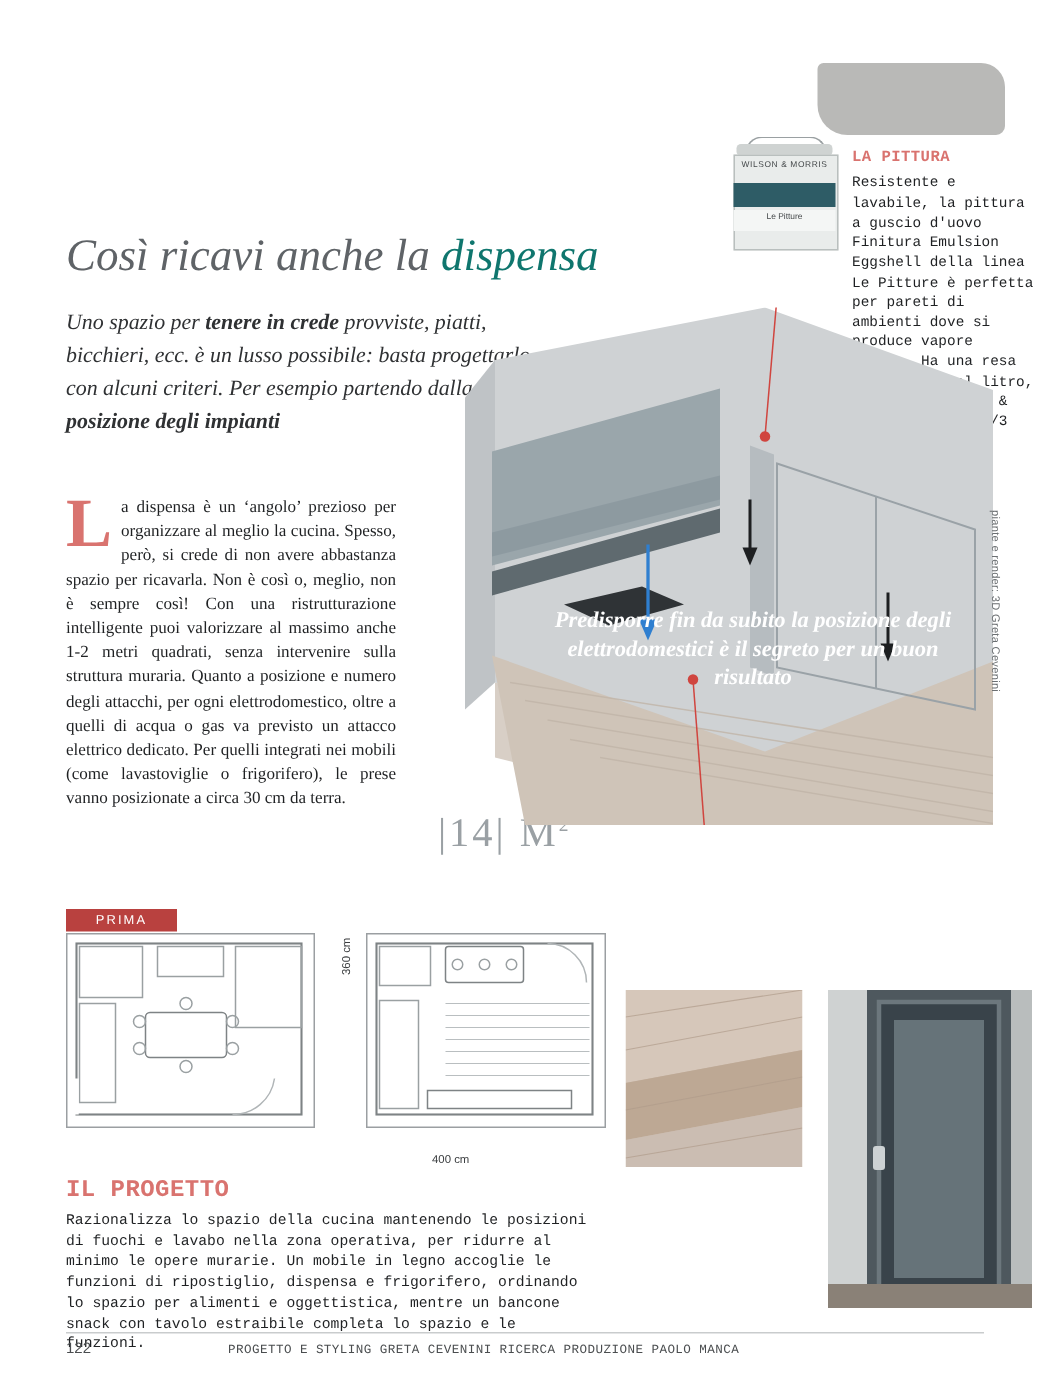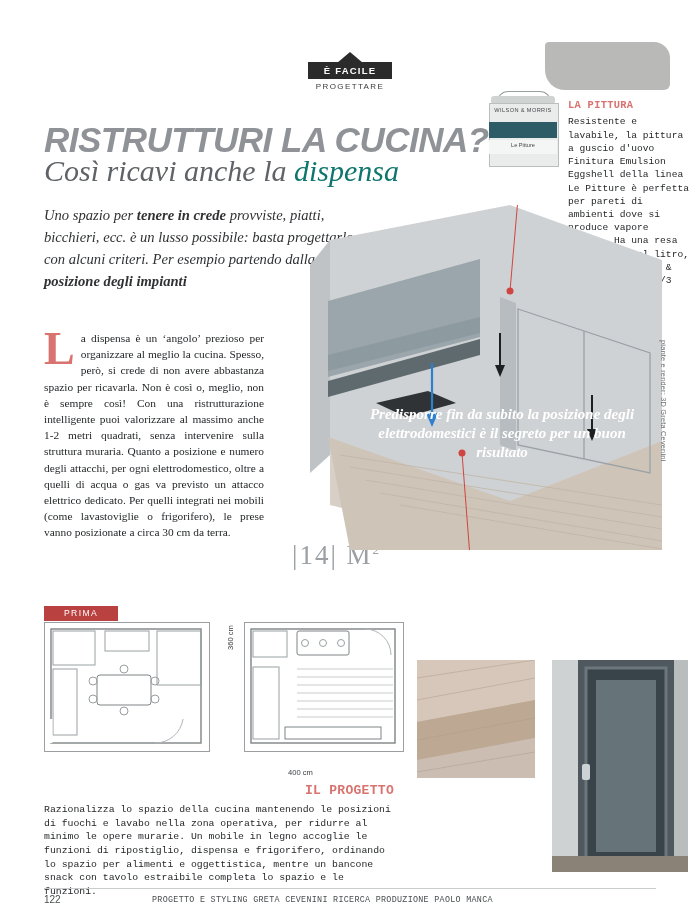--- a/index.html
+++ b/index.html
@@ -87,21 +87,21 @@
     position:absolute;font-family:Liberation Mono, monospace;
     font-size:9.6px;line-height:1.38;color:#1f2123;
   }
   .sidebox h4{
     margin:0 0 3px 0;font-size:10.4px;letter-spacing:.3px;color:#d9736f;font-weight:bold;
   }
   #box-pittura{left:568px;top:98px;width:124px;}
   #box-porta{left:563px;top:552px;width:126px;}
   #box-parquet{left:417px;top:792px;width:122px;}
   #box-progetto{left:44px;top:782px;width:350px;}
-  #box-progetto h4{color:#d9736f;font-size:13px;text-align:right;}
+  #box-progetto h4{color:#d9736f;font-size:16px;}
   #box-progetto .p{font-size:9.8px;line-height:1.4;}
 
   
   .render{position:absolute;left:310px;top:205px;width:312px;height:345px;}
   .credit{
     position:absolute;left:668px;top:340px;width:130px;
     transform:rotate(90deg);transform-origin:0 0;
     font-family:"Liberation Sans",sans-serif;font-size:7.4px;color:#6b6f72;letter-spacing:.2px;
   }
   .quote{
@@ -142,27 +142,21 @@
   .credits{
     position:absolute;left:152px;top:895px;width:506px;
     font-family:Liberation Mono, monospace;font-size:8.4px;letter-spacing:.3px;color:#4a4d4f;
   }
 </style>
 </head>
 <body>
 
 <div class="page">
 
-  <div class="badge">
-    <div class="roof"></div>
-    <div class="bar">È FACILE</div>
-    <div class="sub">PROGETTARE</div>
-  </div>
-
-  <div class="headline">RISTRUTTURI LA CUCINA?</div>
+
   <div class="subhead">
     <span>Così ricavi anche la </span><span class="accent">dispensa</span>
   </div>
 
   <div class="standfirst">
     <span>Uno spazio per </span><b>tenere in crede</b><span> provviste, piatti, bicchieri, ecc. è un lusso possibile: basta progettarlo con alcuni criteri. Per esempio partendo dalla </span><b>posizione degli impianti</b>
   </div>
 
   <div class="bodycol">
     <span class="dropcap">L</span><span>a dispensa è un ‘angolo’ prezioso per organizzare al meglio la cucina. Spesso, però, si crede di non avere abbastanza spazio per ricavarla. Non è così o, meglio, non è sempre così! Con una ristrutturazione intelligente puoi valorizzare al massimo anche 1-2 metri quadrati, senza intervenire sulla struttura muraria. Quanto a posizione e numero degli attacchi, per ogni elettrodomestico, oltre a quelli di acqua o gas va previsto un attacco elettrico dedicato. Per quelli integrati nei mobili (come lavastoviglie o frigorifero), le prese vanno posizionate a circa 30 cm da terra.</span>

